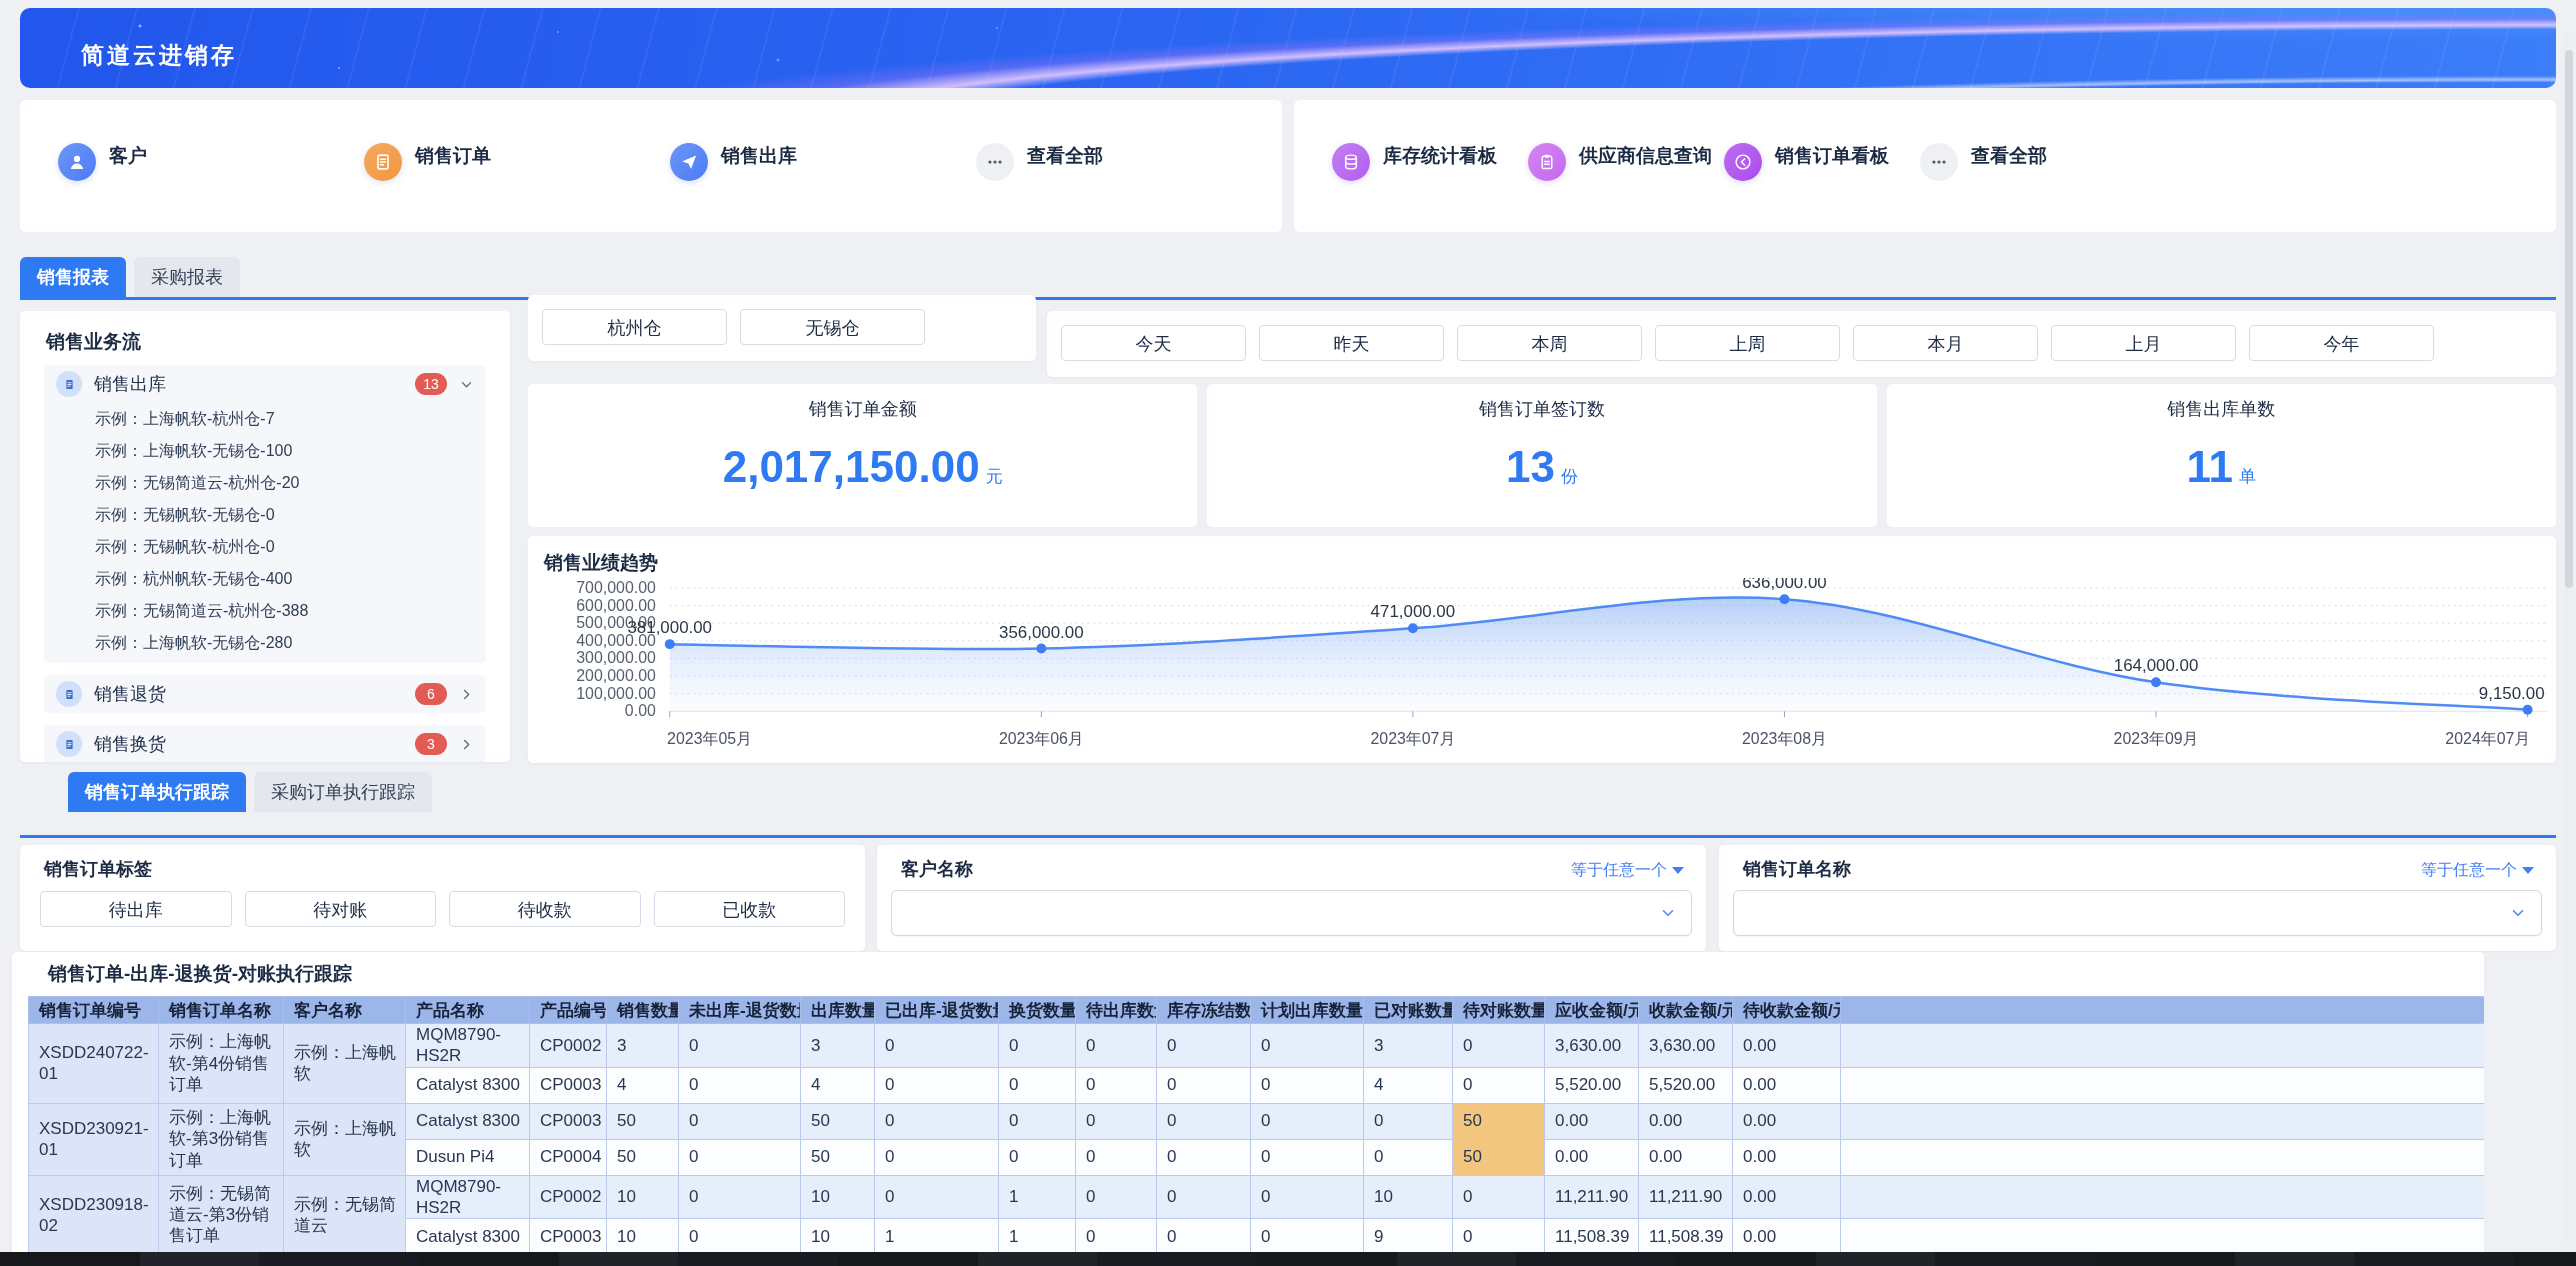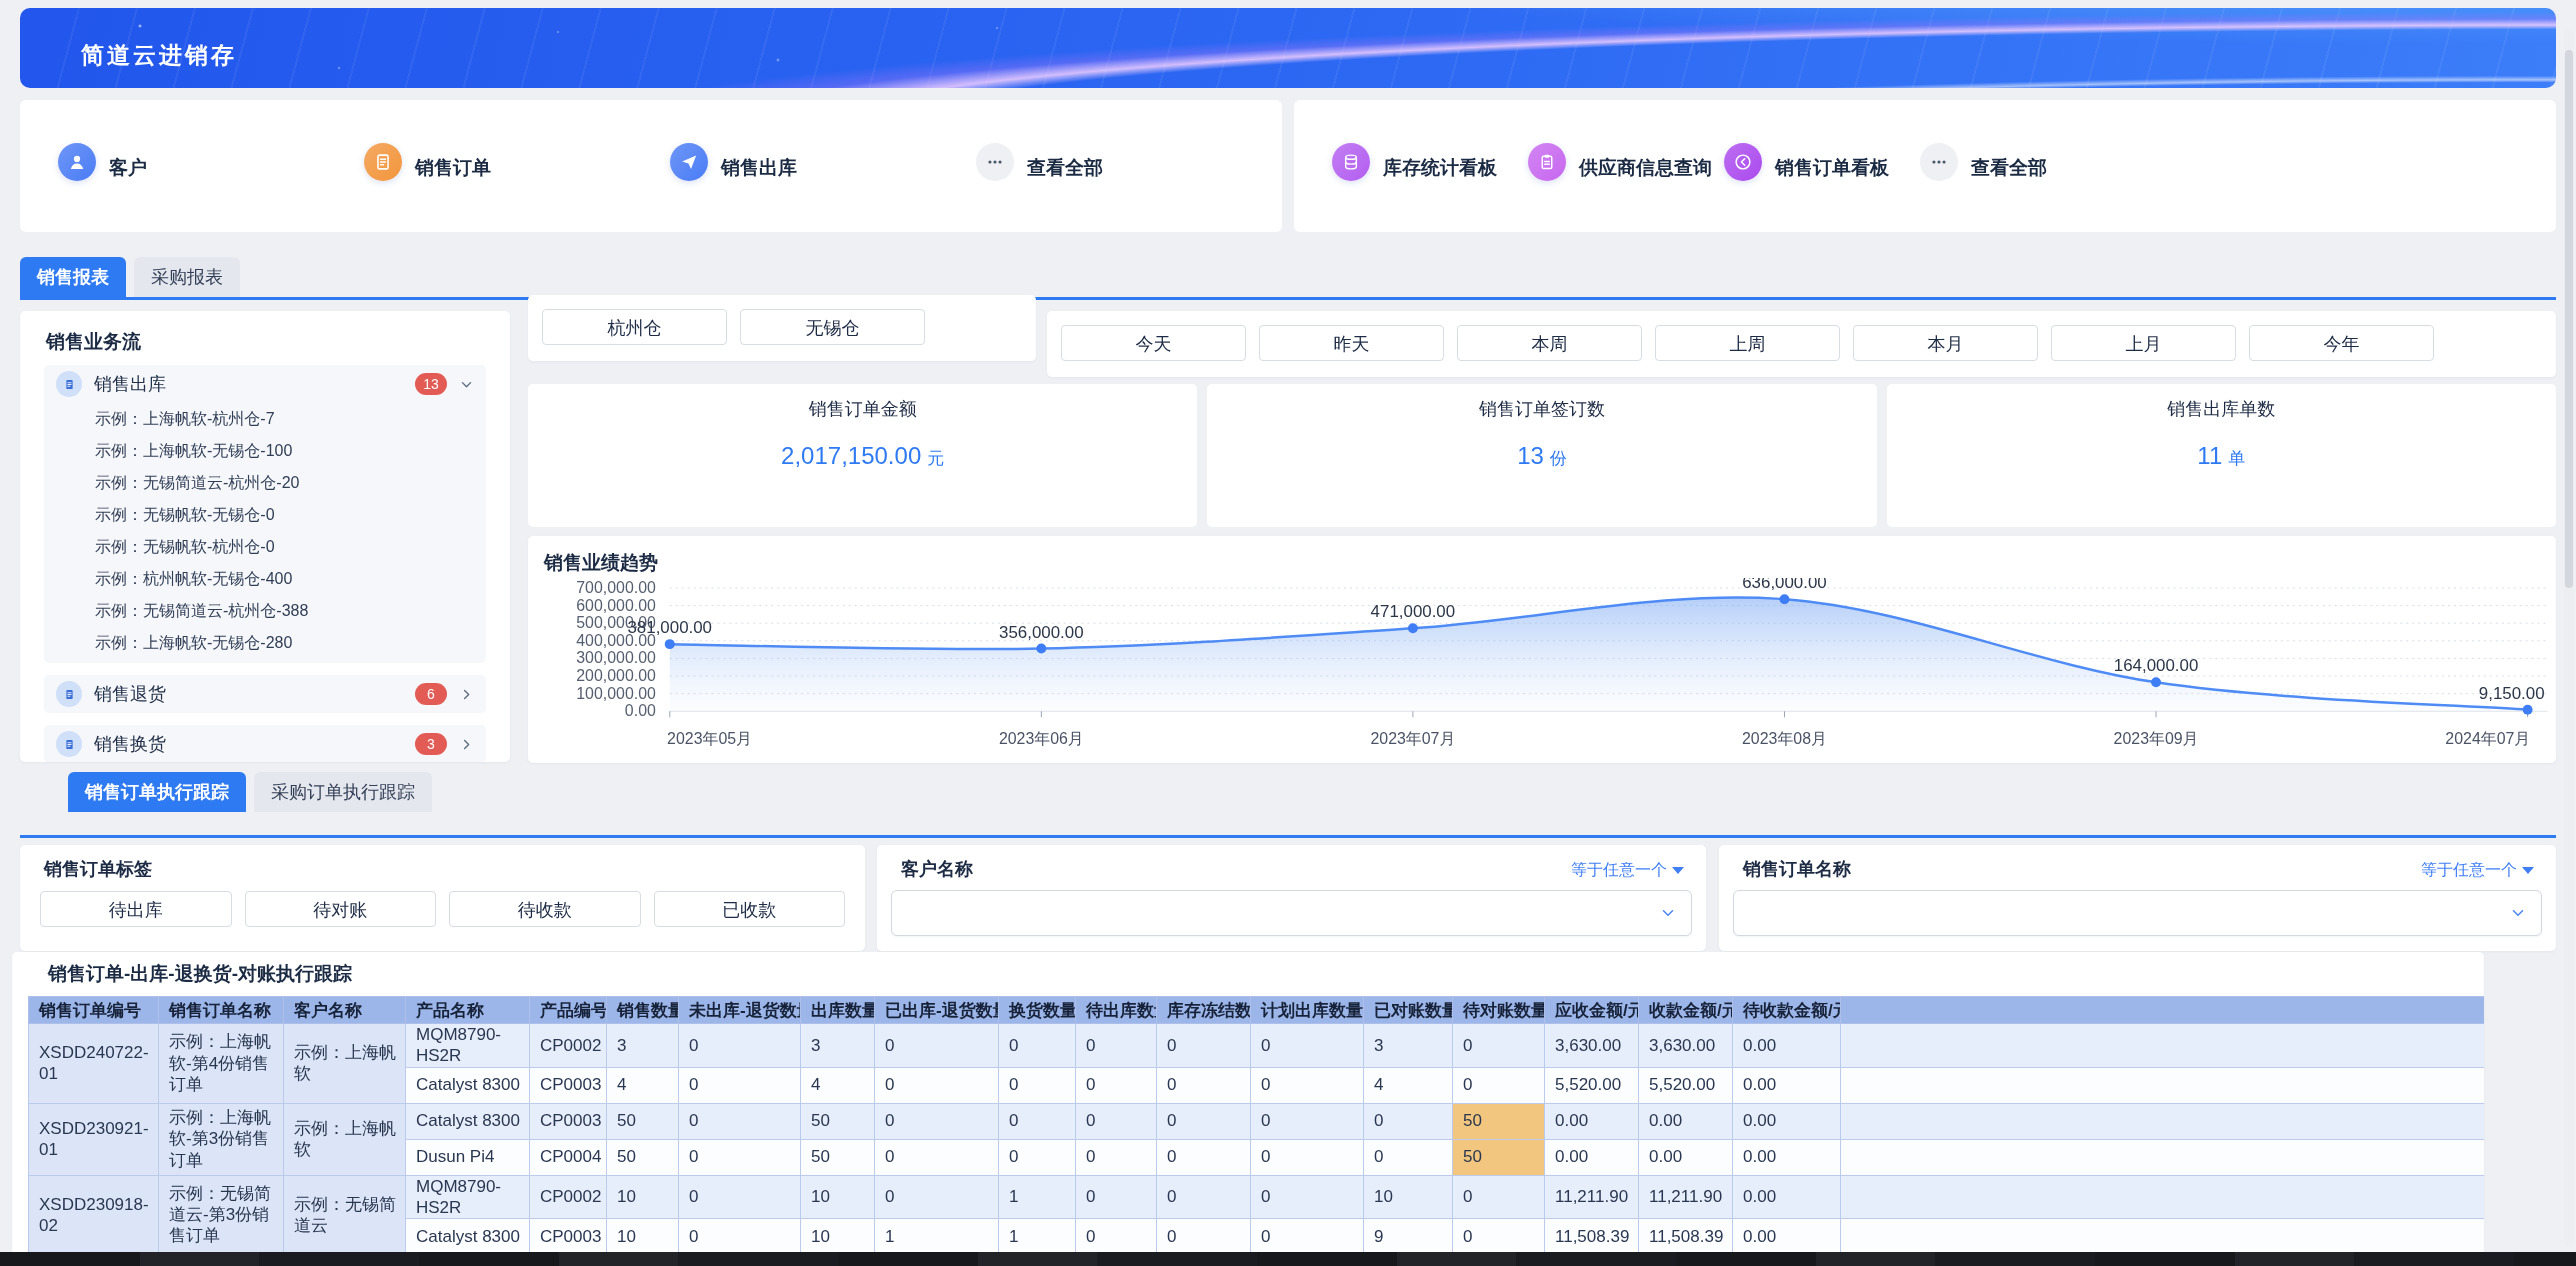--- a/index.html
+++ b/index.html
@@ -24,21 +24,21 @@
   .banner h1{position:absolute;left:54px;top:50%;transform:translateY(-50%);margin:7px;
     color:#fff;font-size:23px;font-weight:bold;letter-spacing:3px;}
 
   
   .ql-card{position:absolute;top:100px;height:132px;background:#fff;border-radius:6px;}
   .ql-card.left{left:20px;width:1262px;}
   .ql-card.right{left:1294px;width:1262px;}
   .ql-items{display:flex;align-items:center;height:84px;padding-top:0;}
   .ql-card.left  .ql-item{width:341px;}
   .ql-card.right .ql-item{width:196px;}
-  .ql-item{display:flex;align-items:flex-end;cursor:pointer;margin-top:0;}
+  .ql-item{display:flex;align-items:flex-start;cursor:pointer;margin-top:0;}
   .ql-card .ql-items{padding-left:38px;padding-top:20px;}
   .ql-icon{width:38px;height:38px;border-radius:50%;display:inline-flex;align-items:center;justify-content:center;flex:0 0 38px;
     box-shadow:0 2px 6px rgba(60,90,200,.18);}
   .ql-icon.plain{box-shadow:none;}
   .ql-icon svg{width:22px;height:22px;}
   .ql-label{margin-left:13px;font-size:19px;font-weight:600;color:#1c2b44;white-space:nowrap;}
 
   
   .tabs{position:absolute;left:20px;display:flex;gap:8px;z-index:2;}
   .tab{height:40px;line-height:40px;padding:0 17px;font-size:18px;border-radius:6px 6px 0 0;background:#e4e7ee;color:#333f55;cursor:pointer;}
@@ -68,21 +68,21 @@
   #dateCard{left:1047px;top:311px;width:1509px;height:66px;}
   .btnrow{display:flex;gap:13px;padding:14px 0 0 14px;}
   .fbtn{height:36px;line-height:36px;width:185px;text-align:center;font-size:18px;color:#1d2b44;
     background:#fff;border:1px solid #d8dce4;border-radius:4px;cursor:pointer;box-sizing:border-box;}
 
   
   #kpis{position:absolute;left:528px;top:384px;width:2028px;height:143px;display:flex;gap:10px;}
   .kpi{flex:1;background:#fff;border-radius:5px;position:relative;}
   .kpi-title{text-align:center;font-size:18px;color:#1d2b44;padding-top:13px;}
   .kpi-val{position:absolute;left:0;right:0;top:58px;text-align:center;color:#2e7af2;}
-  .kpi-val .v{font-size:24px;}
+  .kpi-val .v{font-size:44px;font-weight:bold;}
   .kpi-val .u{font-size:17px;margin-left:6px;}
 
   
   #chartCard{left:528px;top:536px;width:2028px;height:227px;overflow:hidden;}
   #chartCard .c-title{font-size:19px;font-weight:bold;color:#1c2b44;padding:14px 0 0 16px;}
   #chartSvg{position:absolute;left:0;top:42px;}
 
   
   #tagCard{left:20px;top:845px;width:845px;height:106px;}
   #custCard{left:877px;top:845px;width:829px;height:106px;}

